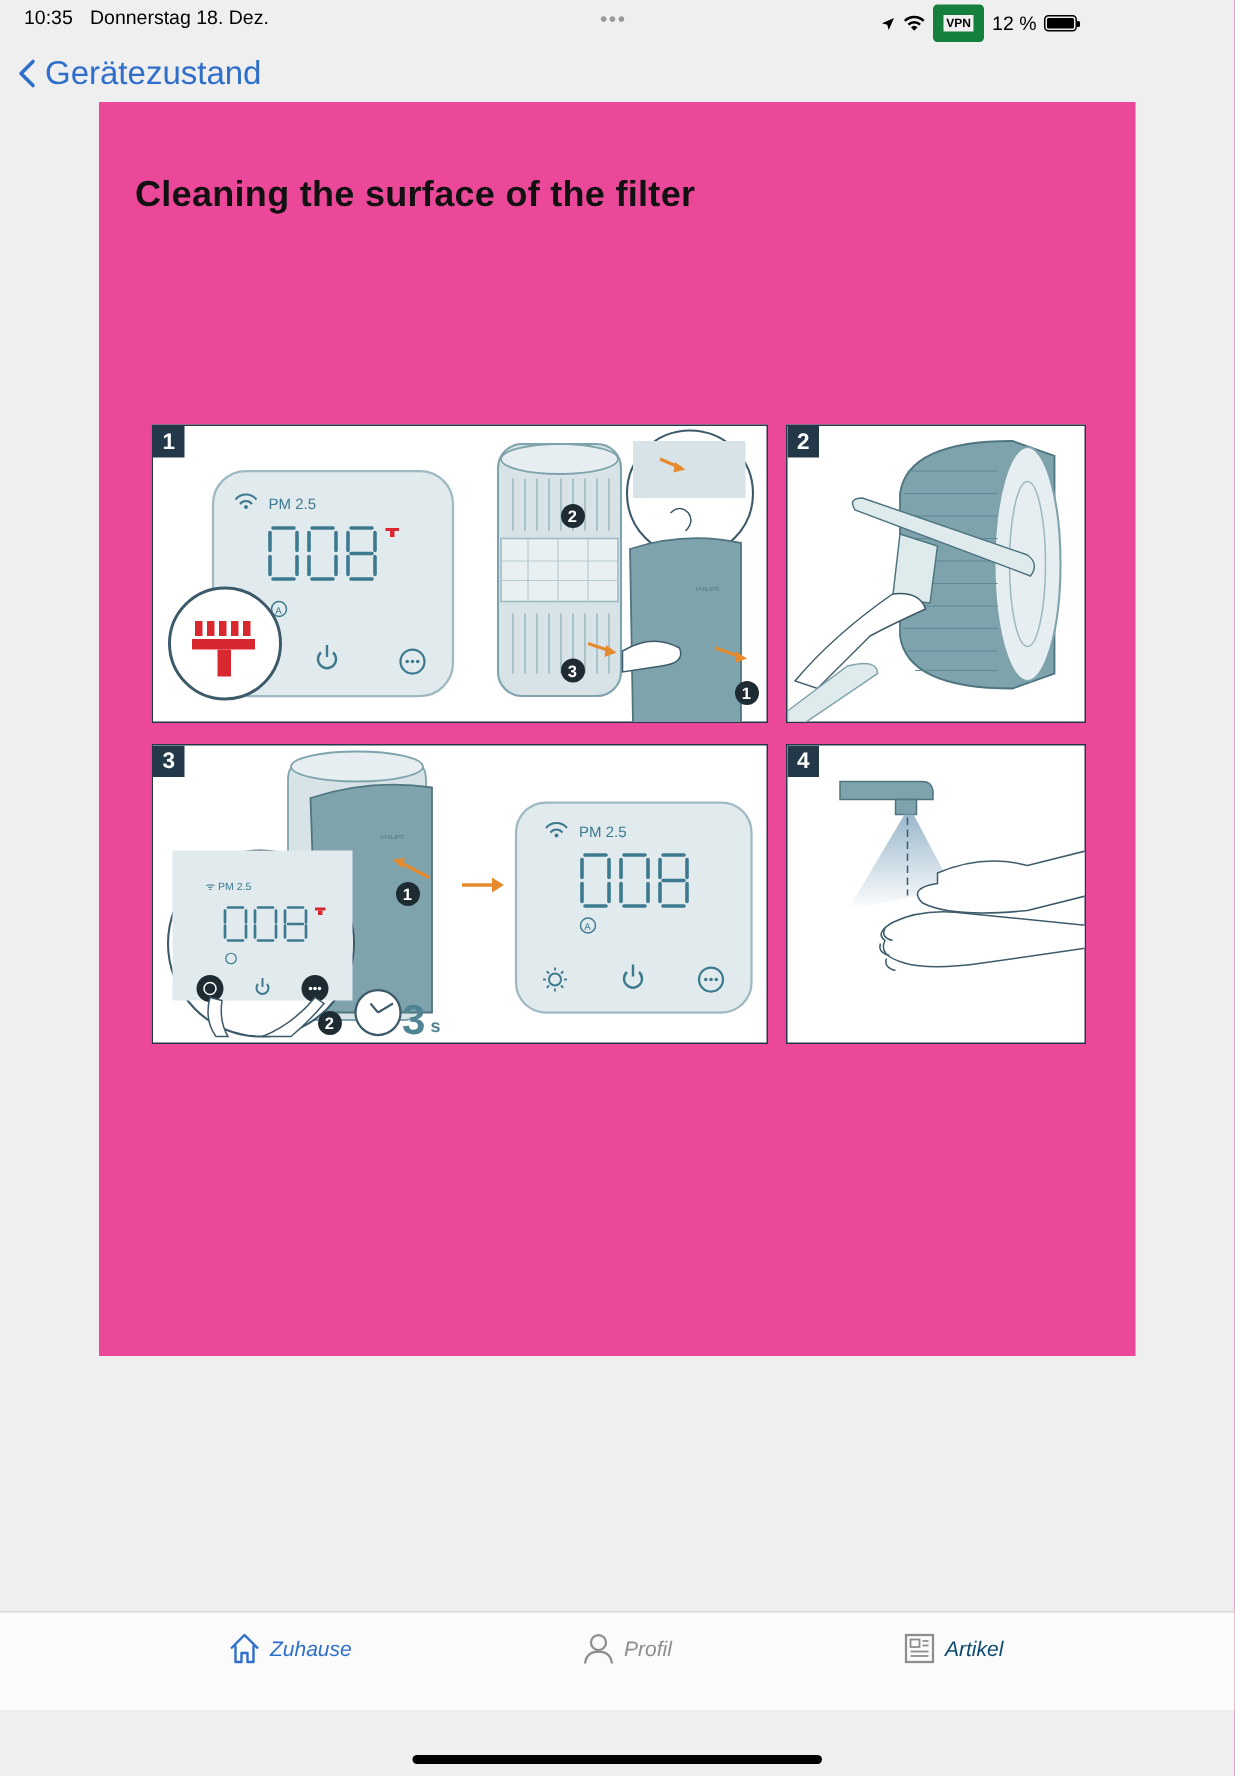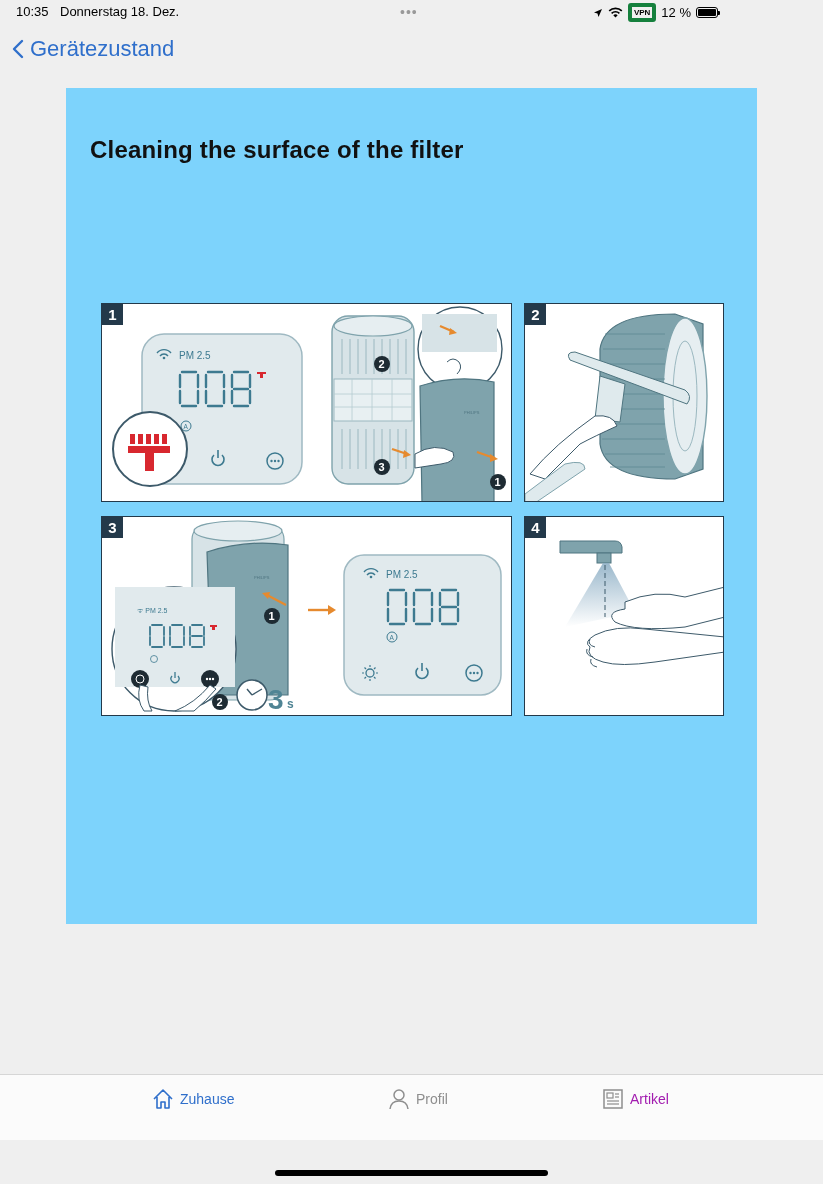--- a/index.html
+++ b/index.html
@@ -4,40 +4,40 @@
 <style>
   * { box-sizing: border-box; margin: 0; padding: 0; }
   html, body { width: 823px; height: 1184px; overflow: hidden; }
   body { background: #efefef; font-family: "Liberation Sans", "DejaVu Sans", sans-serif; position: relative; color: #111; }
 
   .status-bar { position: absolute; top: 0; left: 0; width: 732px; height: 24px; font-size: 13px; color: #000; }
   .status-time { position: absolute; left: 16px; top: 4px; font-weight: 500; }
   .status-date { position: absolute; left: 60px; top: 4px; }
   .status-dots { position: absolute; left: 400px; top: 4px; font-size: 14px; color: #999; letter-spacing: 1px; }
   .status-right { position: absolute; right: 14px; top: 3px; display: flex; align-items: center; gap: 5px; font-size: 13px; }
-  .vpn-badge { border: 4px solid #15803d; border-radius: 3px; font-size: 8px; font-weight: bold; padding: 0 2px; line-height: 11px; }
+  .vpn-badge { border: 7px solid #15803d; border-radius: 3px; font-size: 8px; font-weight: bold; padding: 0 2px; line-height: 11px; }
   .battery { width: 22px; height: 11px; border: 1px solid #000; border-radius: 3px; padding: 1px; position: relative; }
   .battery-fill { width: 100%; height: 100%; background: #000; border-radius: 1px; }
   .battery::after { content: ""; position: absolute; right: -3px; top: 3px; width: 2px; height: 4px; background: #000; border-radius: 0 1px 1px 0; }
 
   .nav-back { position: absolute; left: 12px; top: 36px; display: flex; align-items: center; color: #2f6fcb; font-size: 22px; cursor: pointer; }
   .nav-back svg { margin-right: 6px; }
 
-  .card { position: absolute; left: 66px; top: 88px; width: 691px; height: 836px; background: #7dd3fc; }
+  .card { position: absolute; left: 66px; top: 68px; width: 691px; height: 836px; background: #ec4899; }
   .card-title { position: absolute; left: 24px; top: 48px; font-size: 24px; font-weight: bold; color: #111; letter-spacing: 0.2px; }
   .card-warning { position: absolute; left: 24px; top: 114px; width: 640px; font-size: 17px; line-height: 24px; color: #333; }
 
   .panel { position: absolute; border: 1.5px solid #23394a; background: #fff; overflow: hidden; }
   .panel-num { position: absolute; left: 0; top: 0; width: 21px; height: 21px; background: #23394a; color: #fff; font-weight: bold; font-size: 15px; text-align: center; line-height: 21px; }
 
-  .tab-bar { position: absolute; left: 0; top: 1074px; width: 823px; height: 66px; background: #fbfbfb; border-top: 1px solid #d6d6d6; }
+  .tab-bar { position: absolute; left: 0; top: 1074px; width: 823px; height: 66px; background: #fbfbfb; border-top: 1px solid #d6d6d6; font-style: italic; }
   .tab { position: absolute; top: 13px; display: flex; align-items: center; gap: 6px; font-size: 14px; cursor: pointer; }
   .tab-home { left: 152px; color: #2f6fcb; }
   .tab-profile { left: 388px; color: #8e8e8e; }
-  .tab-articles { left: 602px; color: #a21caf; }
+  .tab-articles { left: 602px; color: #0c4a6e; }
   .home-indicator { position: absolute; left: 275px; top: 1170px; width: 273px; height: 6px; background: #000; border-radius: 3px; }
 </style>
 </head>
 <body>
 
 <div class="status-bar">
   <span class="status-time">10:35</span>
   <span class="status-date">Donnerstag 18. Dez.</span>
   <span class="status-dots">•••</span>
   <div class="status-right">

